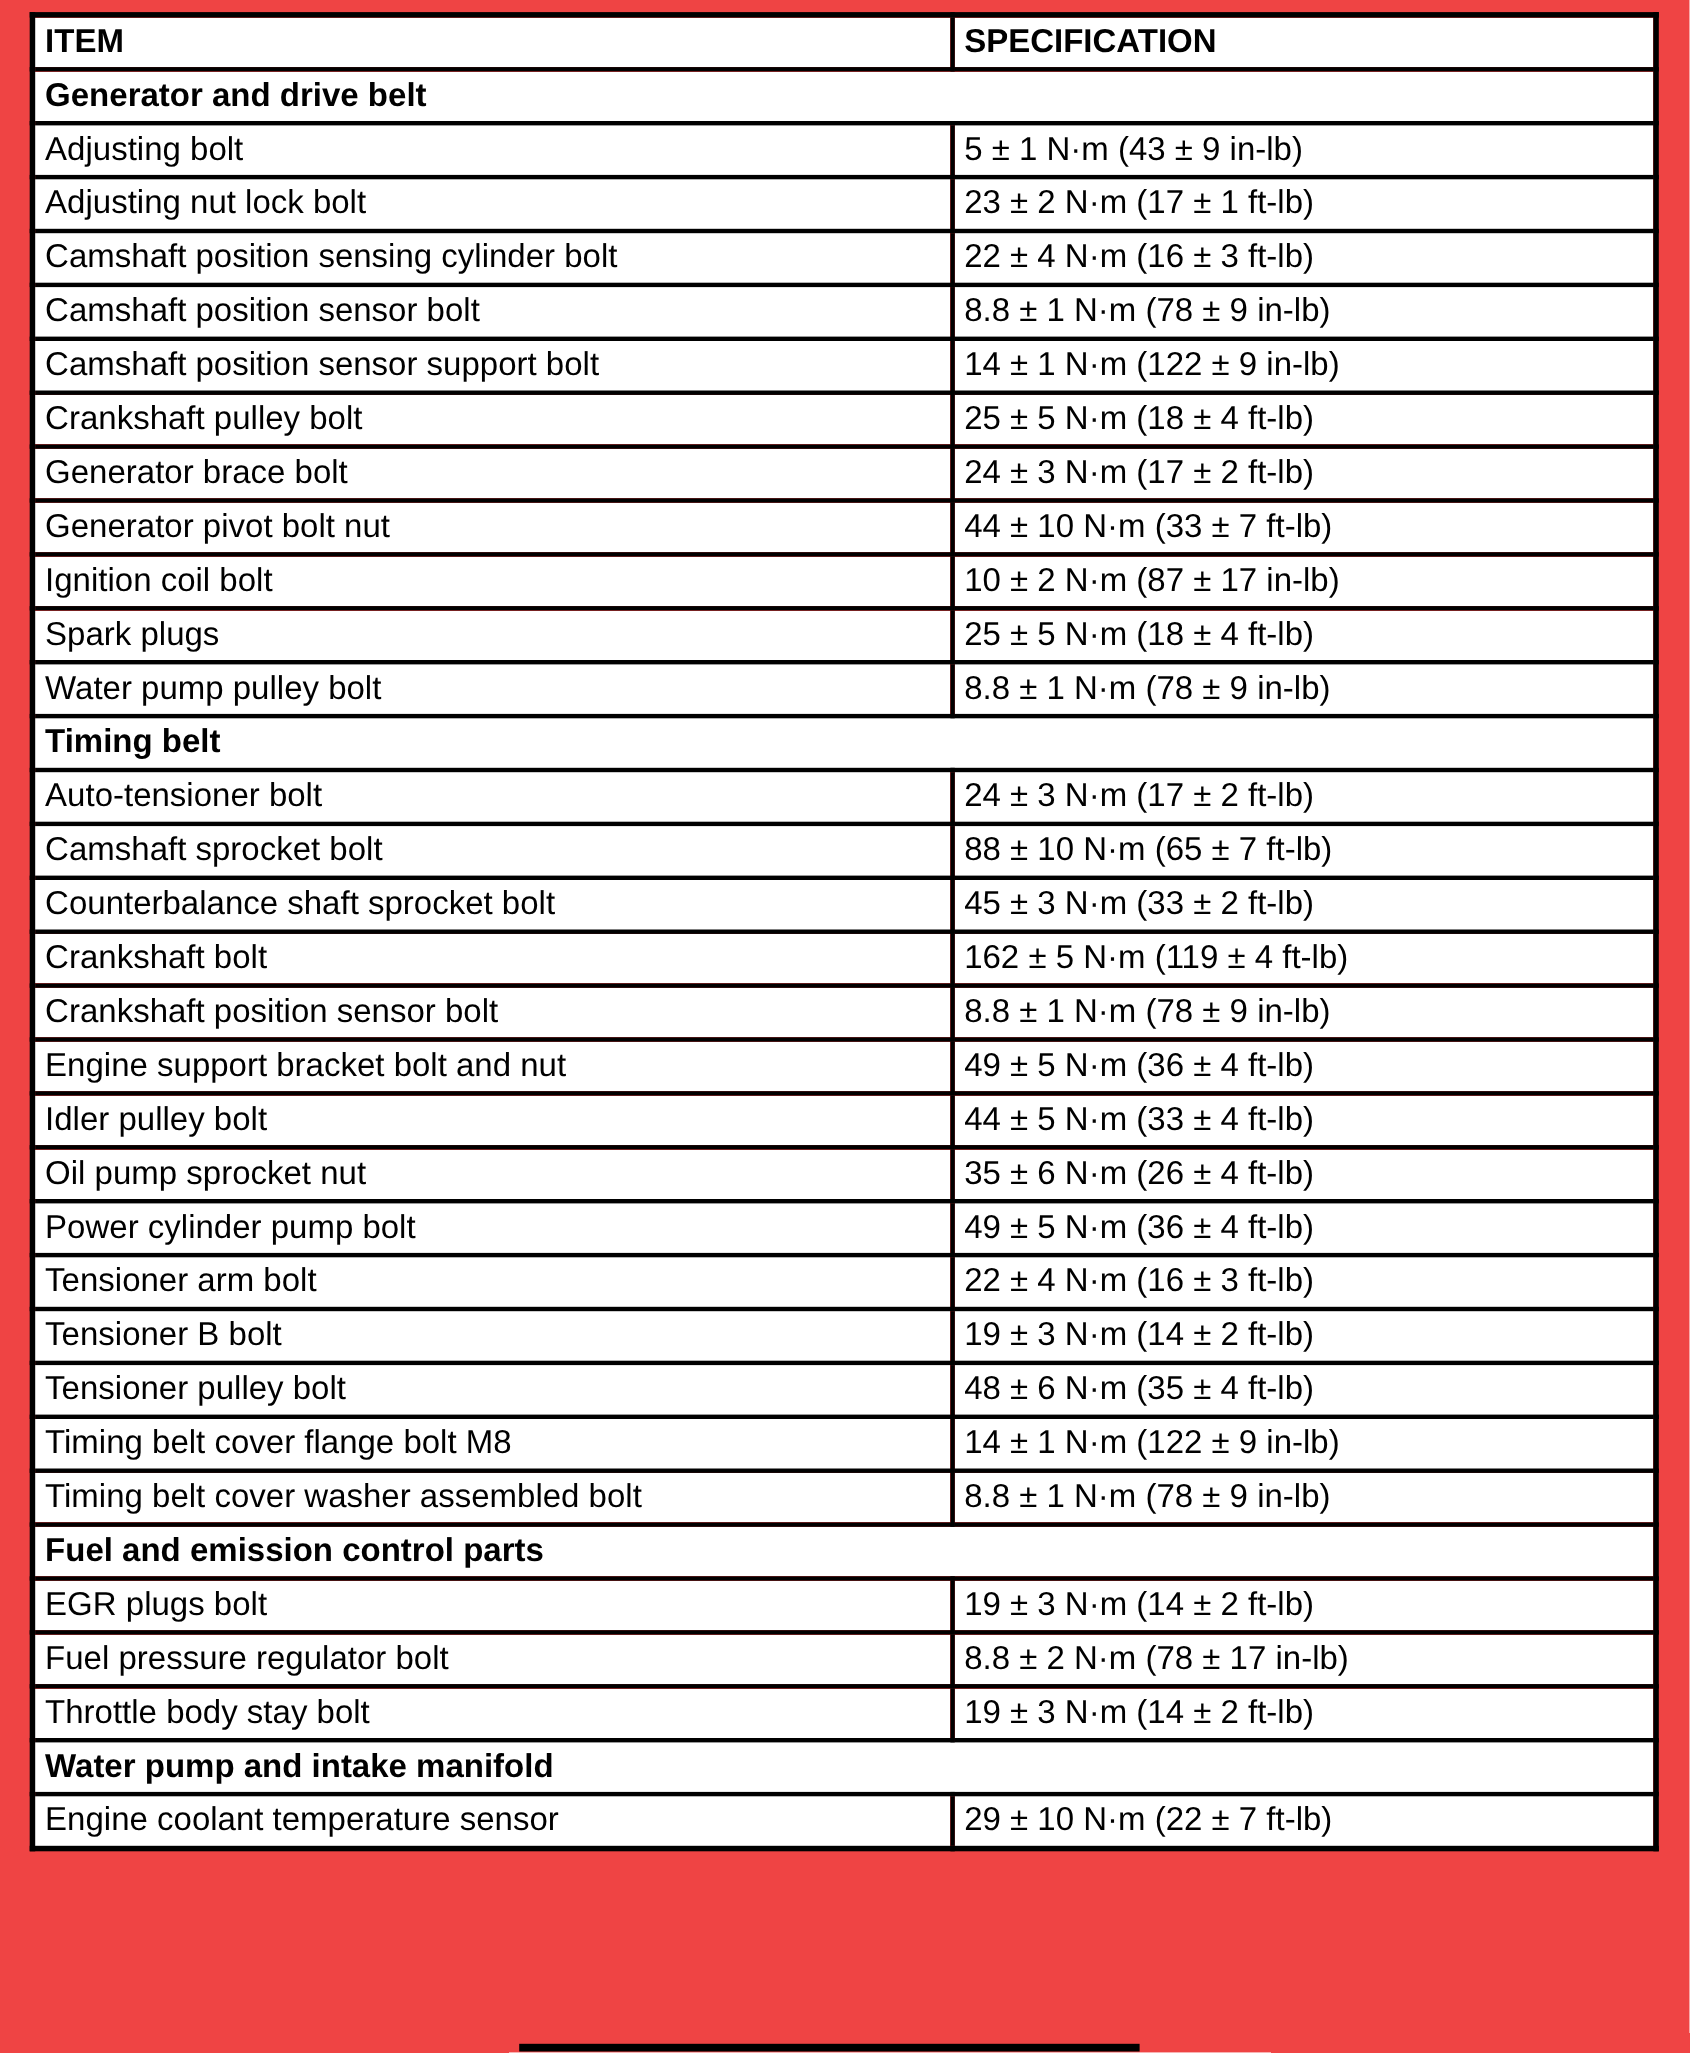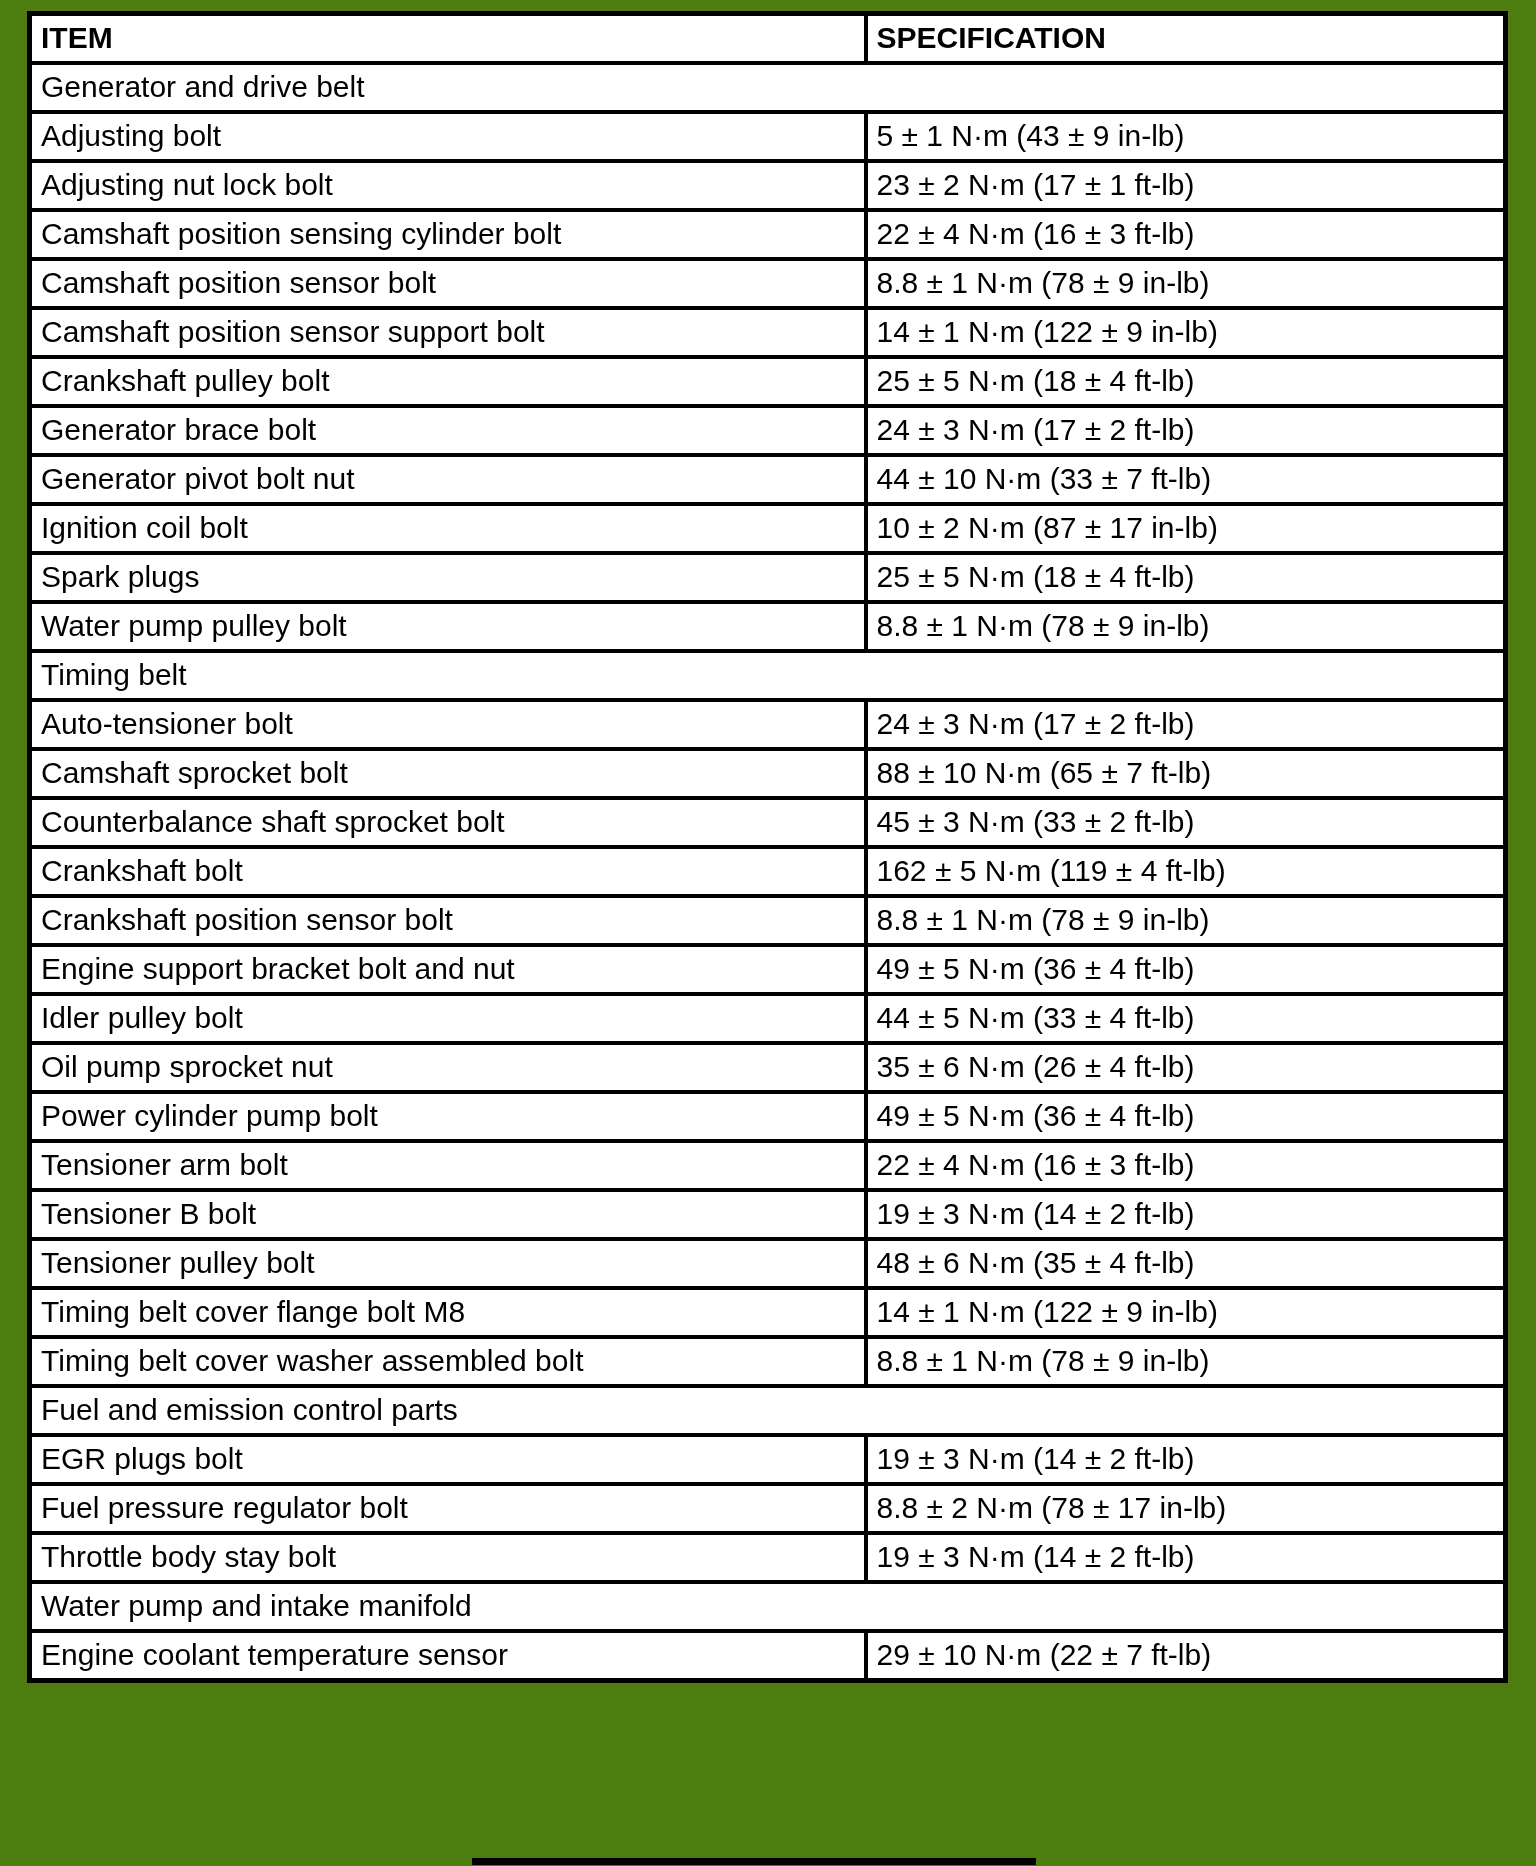--- a/index.html
+++ b/index.html
@@ -4,21 +4,21 @@
 <style>
   html, body {
     margin: 0;
     padding: 0;
     background: #ffffff;
   }
   .page {
     position: relative;
     width: 1536px;
     height: 1866px;
-    background: #4d7c0f;
+    background: #ef4444;
     overflow: hidden;
     font-family: "Liberation Sans", sans-serif;
     color: #000000;
   }
   table.spec-table {
     position: absolute;
     left: 27px;
     top: 11px;
     width: 1476px;
     border-collapse: collapse;
@@ -37,21 +37,21 @@
     text-align: left;
     vertical-align: middle;
     white-space: nowrap;
     overflow: hidden;
     background: #ffffff;
   }
   .spec-table th {
     font-weight: 700;
   }
   .spec-table td.section-cell {
-    font-weight: 400;
+    font-weight: 700;
   }
   .bottom-bar {
     position: absolute;
     left: 472px;
     top: 1858px;
     width: 564px;
     height: 7px;
     background: #000000;
   }
 </style>

